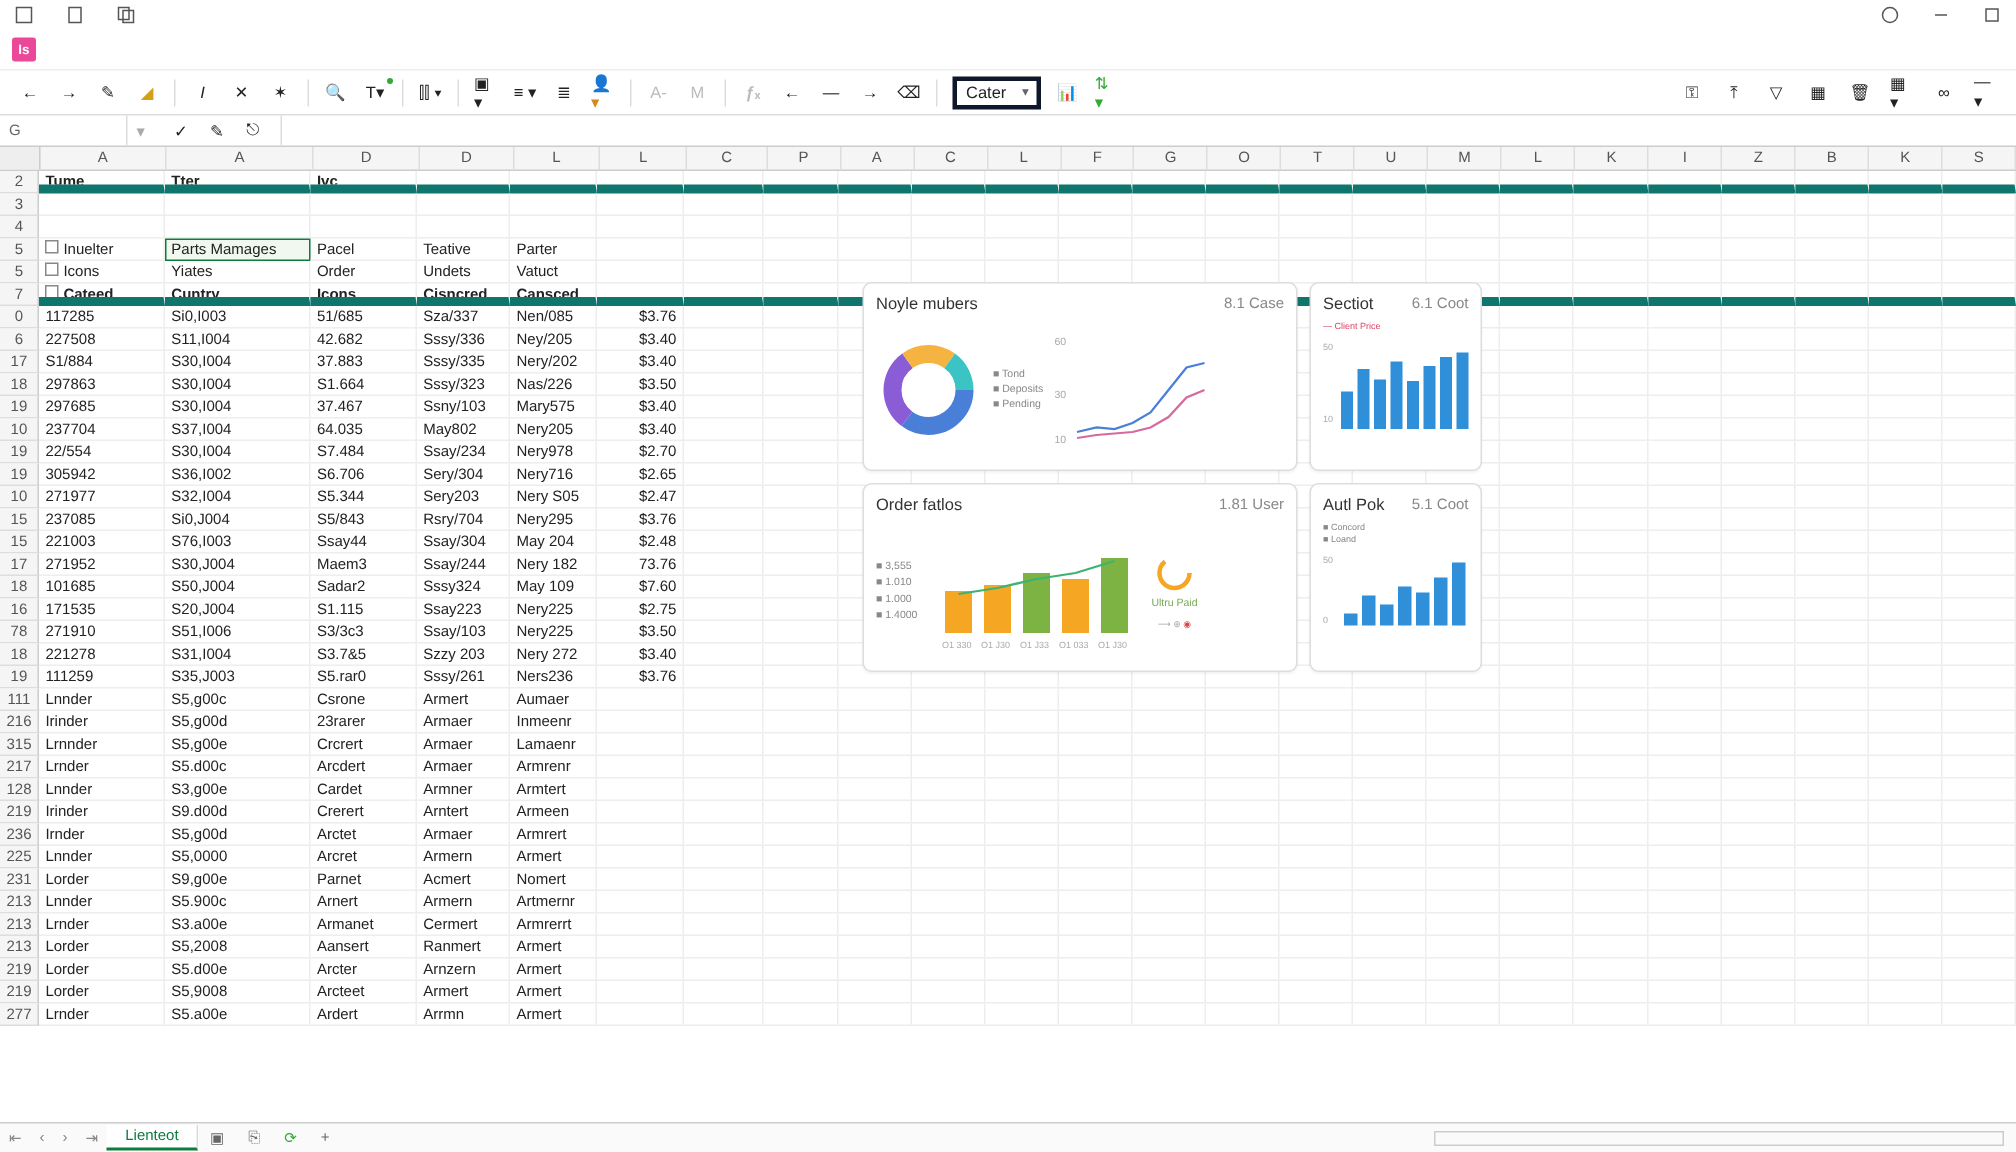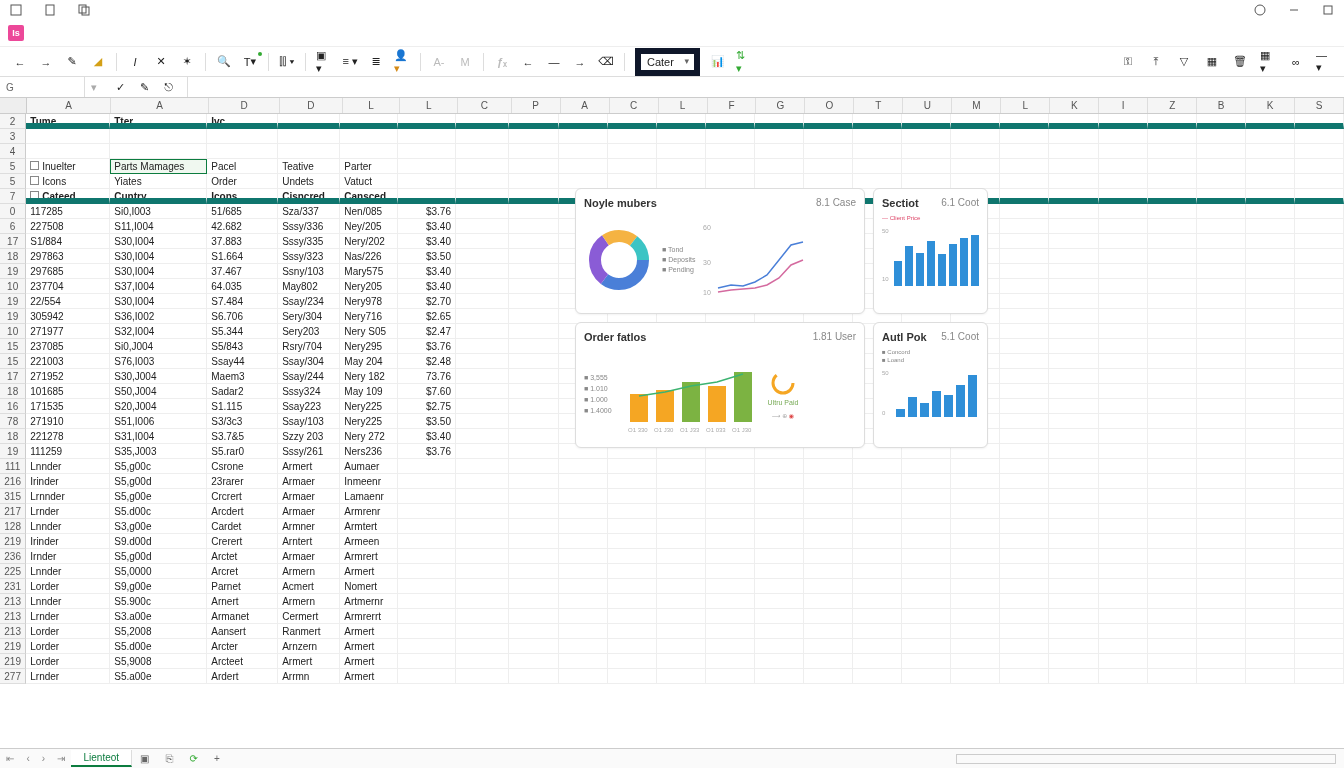--- a/index.html
+++ b/index.html
@@ -11,21 +11,21 @@
 .titlebar svg { width: 12px; height: 12px; }
 
 .menubar { height: 26px; display: flex; align-items: center; gap: 4px; padding: 0 8px; }
 .app-icon { width: 16px; height: 16px; background: #ec4899; border-radius: 2px; margin-right: 28px; display: flex; align-items: center; justify-content: center; color: #fff; font-size: 9px; font-weight: bold; }
 .menu-item { padding: 4px 10px; font-size: 12px; cursor: pointer; }
 
 .toolbar { height: 30px; display: flex; align-items: center; gap: 10px; padding: 0 12px; border-top: 1px solid #eee; }
 .toolbar-right { margin-left: auto; display: flex; gap: 12px; align-items: center; }
 .tb-icon { width: 16px; height: 16px; display: flex; align-items: center; justify-content: center; cursor: pointer; }
 .tb-sep { width: 1px; height: 18px; background: #ddd; }
-.tb-select { border: 6px solid #0f172a; padding: 2px 20px 2px 6px; font-size: 11px; background: #fff; position: relative; }
+.tb-select { border: 3px solid #0f172a; padding: 2px 20px 2px 6px; font-size: 11px; background: #fff; position: relative; }
 .tb-select::after { content: "▾"; position: absolute; right: 5px; top: 2px; font-size: 9px; color: #666; }
 
 .formulabar { height: 22px; display: flex; align-items: center; border-top: 1px solid #ddd; border-bottom: 1px solid #ccc; }
 .namebox { width: 85px; border-right: 1px solid #ddd; padding: 0 6px; display: flex; align-items: center; height: 100%; font-size: 10px; color: #666;}
 .fb-icons { display: flex; gap: 8px; padding: 0 10px; border-right: 1px solid #ddd; height: 100%; align-items: center;}
 .fb-input { flex: 1; padding: 0 6px; height: 100%; }
 
 .grid-wrap { position: relative; height: 690px; overflow: hidden; }
 .col-headers { display: flex; height: 16px; background: #f5f5f5; border-bottom: 1px solid #ccc; }
 .corner { width: 30px; border-right: 1px solid #ccc; background: #eee; }
@@ -37,21 +37,21 @@
 .cell.num { text-align: right; }
 .cell.sel { outline: 1px solid #0c7c3f; outline-offset: -1px; background: #f0f8f0;}
 .chk { width: 9px; height: 9px; border: 1px solid #888; display: inline-block; margin-right: 3px; }
 
 .cw-a { width: 95px; } .cw-b { width: 110px; } .cw-c { width: 80px; } .cw-d { width: 70px; }
 .cw-e { width: 65px; } .cw-f { width: 60px; } .cw-rest { width: 55px; }
 
 .dash { position: absolute; top: 90px; left: 575px; display: grid; grid-template-columns: 290px 115px; gap: 8px; }
 .card { background: #fff; border: 1px solid #ddd; border-radius: 6px; padding: 8px; box-shadow: 0 1px 2px rgba(0,0,0,0.05); }
 .card-hd { display: flex; justify-content: space-between; font-size: 11px; margin-bottom: 6px;}
-.card-title { font-weight: 700; color: #333;}
+.card-title { font-weight: 400; color: #333;}
 .card-stat { font-size: 10px; color: #888;}
 .card-body { height: 90px; display: flex; gap: 8px; align-items: center;}
 
 .tabs { position: absolute; bottom: 20px; left: 0; right: 0; height: 20px; display: flex; align-items: center; border-top: 1px solid #ccc; background: #fafafa; font-size: 10px;}
 .tabs .nav { padding: 0 6px; color: #888; cursor: pointer;}
 .tab { padding: 2px 12px; border-right: 1px solid #ddd; cursor: pointer;}
 .tab.active { background: #fff; border-bottom: 2px solid #0c7c3f; color: #0c7c3f;}
 .tab-icon { padding: 0 8px; color: #666;}
 </style>
 </head>

